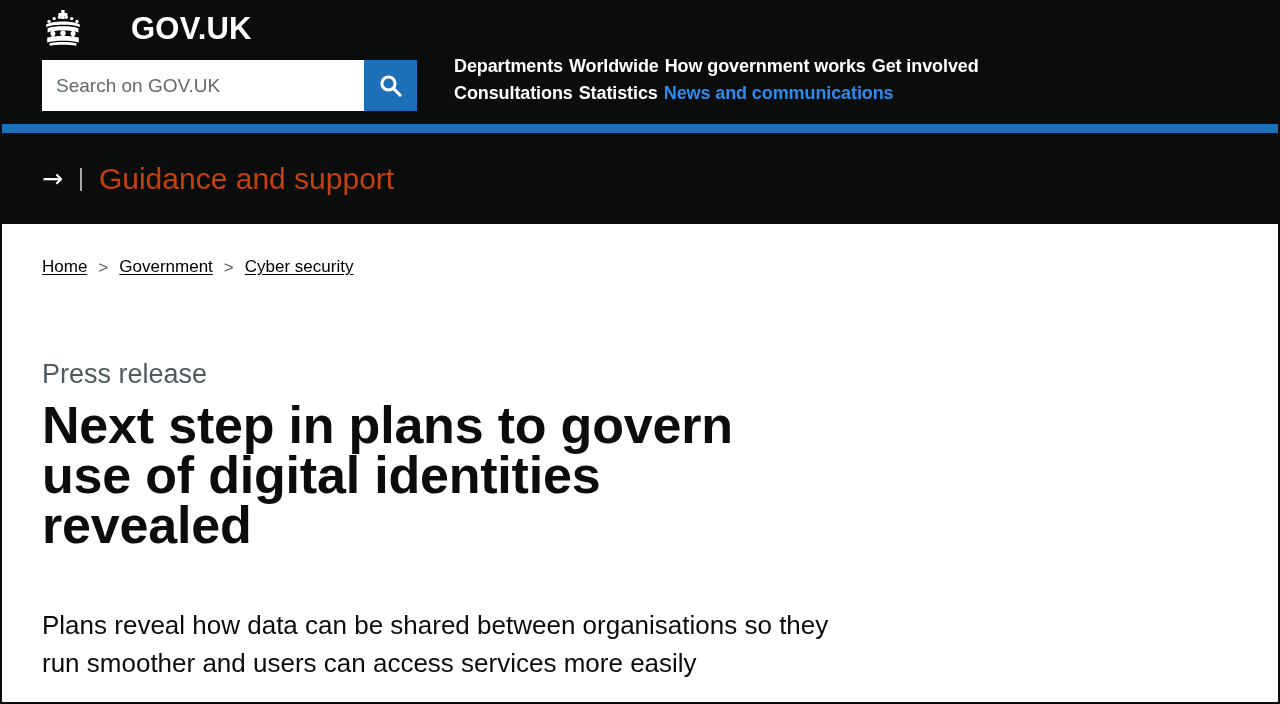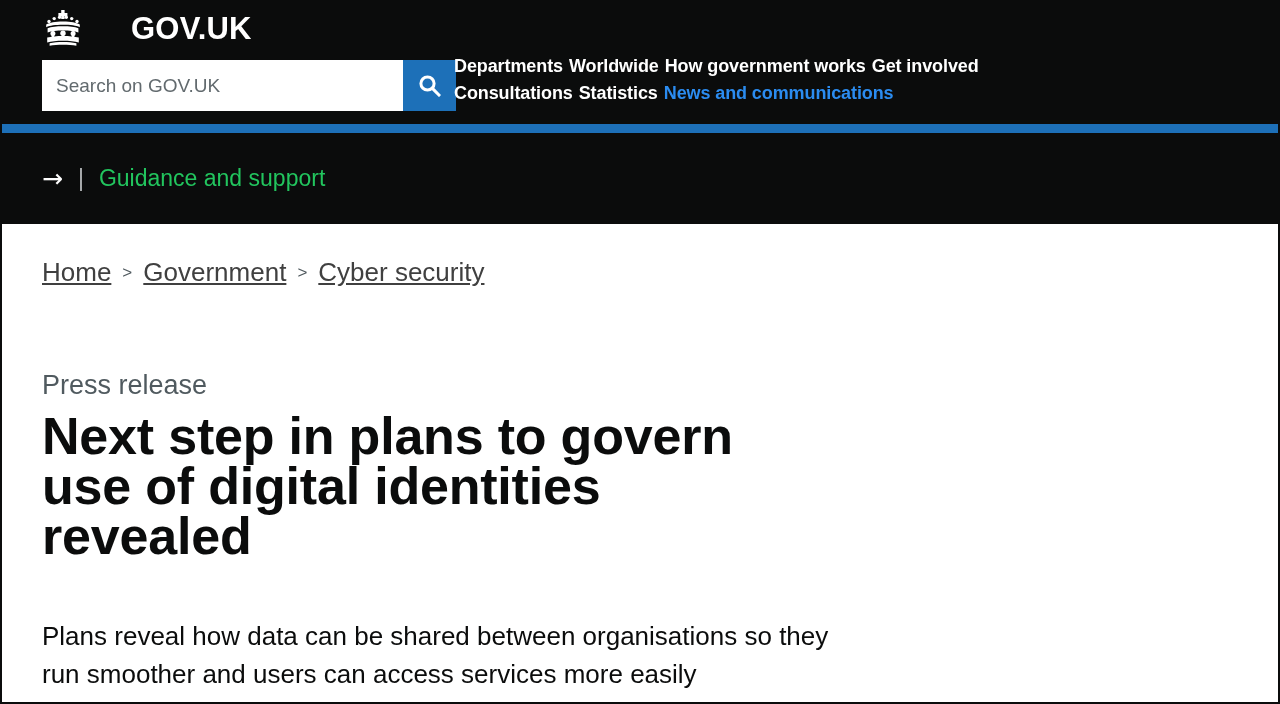--- a/index.html
+++ b/index.html
@@ -61,21 +61,21 @@
     line-height: 1;
     white-space: nowrap;
     margin-left: 36px;
   }
 
   .search-wrap {
     position: absolute;
     left: 40px;
     top: 60px;
     display: flex;
-    width: 414px;
+    width: 375px;
     height: 51px;
   }
   .search-input {
     flex: 1 1 auto;
     border: 0;
     outline: 0;
     background: #ffffff;
     font-family: "Liberation Sans", sans-serif;
     font-size: 19px;
     color: #0b0c0c;
@@ -162,39 +162,39 @@
     cursor: pointer;
     white-space: nowrap;
   }
   .covid-sep {
     color: #b1b4b6;
     font-size: 23px;
     font-weight: 300;
     padding: 0 2px;
   }
   .covid-sub {
-    color: #22c55e;
-    font-size: 23px;
+    color: #c2410c;
+    font-size: 30px;
     white-space: nowrap;
   }
 
   
   .content {
     padding: 0 40px;
   }
   .breadcrumbs {
     display: flex;
     align-items: center;
     gap: 11px;
     padding-top: 33px;
     flex-wrap: nowrap;
   }
   .crumb {
-    color: #404040;
-    font-size: 26px;
+    color: #000000;
+    font-size: 17px;
     text-decoration: underline;
     text-underline-offset: 2px;
     cursor: pointer;
     white-space: nowrap;
   }
   .crumb-sep {
     color: #505a5f;
     font-size: 17px;
     line-height: 1;
   }

